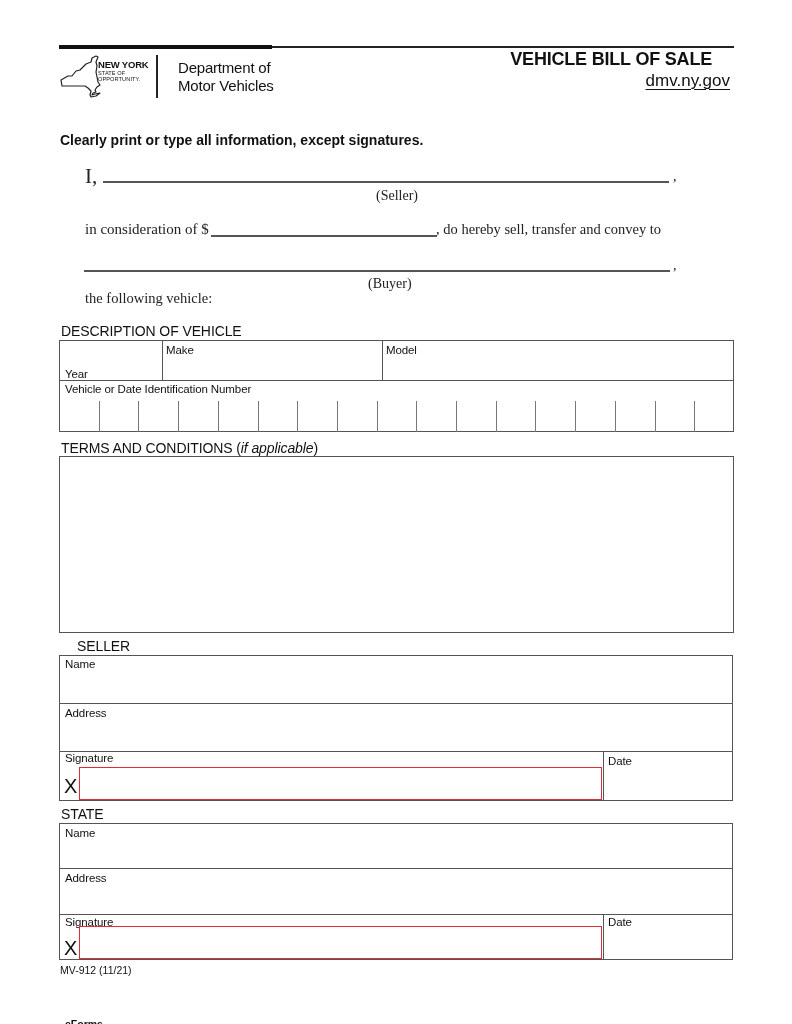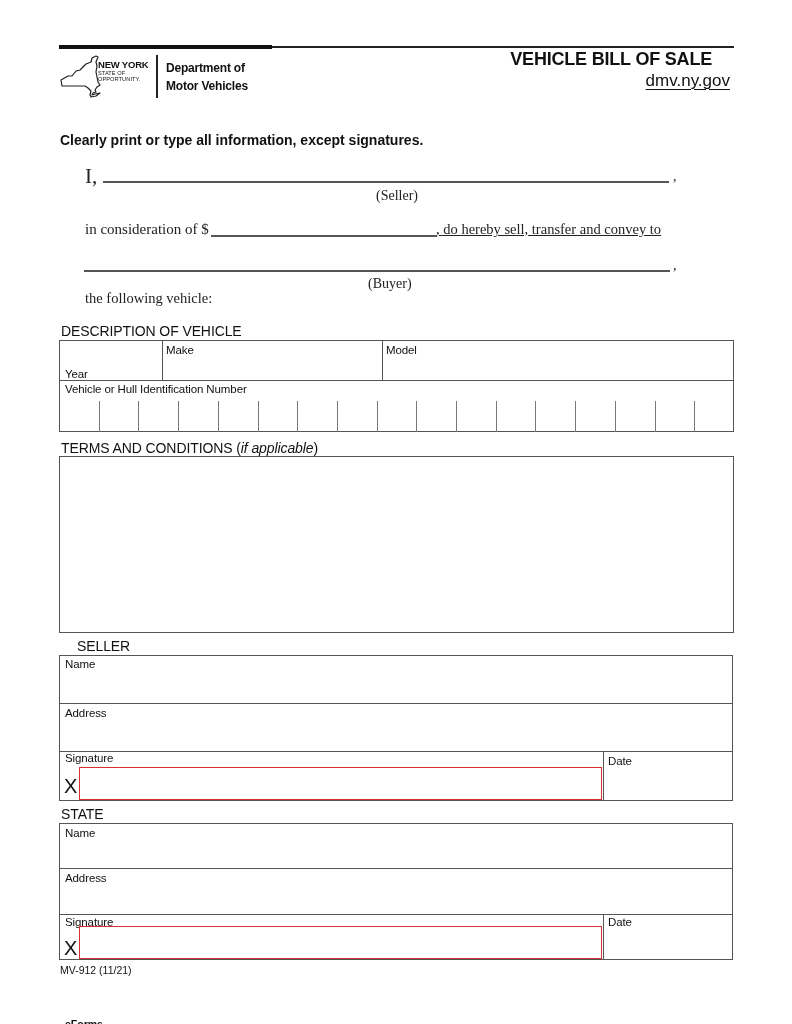--- a/index.html
+++ b/index.html
@@ -7,33 +7,33 @@
     body { position: relative; font-family: "Liberation Sans", sans-serif; color: #111; }
     .abs { position: absolute; }
 
     
     .rule-thick { left: 59px; top: 45px; width: 213px; height: 4px; background: #111; }
     .rule-thin { left: 272px; top: 46px; width: 462px; height: 1.5px; background: #222; }
     .logo-map { left: 58px; top: 54px; width: 98px; height: 46px; }
     .ny-text { left: 98px; top: 60px; font-size: 9.5px; font-weight: bold; line-height: 9px; letter-spacing: -0.2px; }
     .ny-sub { left: 98px; top: 70px; font-size: 5.6px; line-height: 6px; letter-spacing: 0.1px; }
     .logo-divider { left: 156px; top: 55px; width: 1.5px; height: 43px; background: #222; }
-    .dept { left: 166px; top: 59px; font-size: 12px; font-weight: bold; line-height: 18px; letter-spacing: -0.2px; }
+    .dept { left: 178px; top: 59px; font-size: 15px; font-weight: normal; line-height: 18px; letter-spacing: -0.2px; }
     .doc-title { right: 80px; top: 49px; font-size: 18px; font-weight: bold; letter-spacing: -0.2px; margin-left: 36px; }
     .doc-url { right: 62px; top: 71px; font-size: 17px; text-decoration: underline; text-underline-offset: 3px; text-decoration-thickness: 1px; }
 
     .instructions { left: 60px; top: 132px; font-size: 14px; font-weight: bold; }
 
     
     .serif { font-family: "Liberation Serif", serif; color: #222; }
     .I-label { left: 85px; top: 164px; font-size: 21px; }
     .line { position: absolute; height: 1.6px; background: #555; }
     .small-cap { font-size: 14px; font-family: Liberation Serif, serif; }
     .consid { left: 85px; top: 221px; font-size: 15px; }
-    .convey { left: 448px; top: 221px; font-size: 14.5px; text-decoration: underline; }
+    .convey { left: 448px; top: 221px; font-size: 14.5px; }
     .following { left: 85px; top: 290px; font-size: 14.5px; }
 
     .section-title { left: 61px; font-size: 14px; font-weight: normal; letter-spacing: -0.1px; }
 
     
     .box { position: absolute; border: 1.3px solid #555; }
     .vline { position: absolute; width: 1.3px; background: #555; }
     .hline { position: absolute; height: 1.3px; background: #555; }
     .vline-thin { position: absolute; width: 1px; background: #777; }
     .field-label { position: absolute; font-size: 11.5px; color: #111; letter-spacing: -0.1px; }
@@ -85,21 +85,21 @@
 
 <div class="abs section-title" style="top:323px;">DESCRIPTION OF VEHICLE</div>
 <div class="box" style="left:59px; top:340px; width:675px; height:92px;"></div>
 <div class="vline" style="left:162px; top:340px; height:41px;"></div>
 <div class="vline" style="left:382px; top:340px; height:41px;"></div>
 <div class="hline" style="left:59px; top:380px; width:675px;"></div>
 
 <div class="field-label" style="left:65px; top:344px;margin-top:24px;">Year</div>
 <div class="field-label" style="left:166px; top:344px;">Make</div>
 <div class="field-label" style="left:386px; top:344px;">Model</div>
-<div class="field-label" style="left:65px; top:383px;">Vehicle or Hull Identification Number</div>
+<div class="field-label" style="left:65px; top:383px;">Vehicle or Date Identification Number</div>
 
 <div id="vin-boxes">
     <div class="vline-thin" style="left: 98.7059px; top: 401px; height: 31px;"></div>
     <div class="vline-thin" style="left: 138.412px; top: 401px; height: 31px;"></div>
     <div class="vline-thin" style="left: 178.118px; top: 401px; height: 31px;"></div>
     <div class="vline-thin" style="left: 217.824px; top: 401px; height: 31px;"></div>
     <div class="vline-thin" style="left: 257.529px; top: 401px; height: 31px;"></div>
     <div class="vline-thin" style="left: 297.235px; top: 401px; height: 31px;"></div>
     <div class="vline-thin" style="left: 336.941px; top: 401px; height: 31px;"></div>
     <div class="vline-thin" style="left: 376.647px; top: 401px; height: 31px;"></div>

